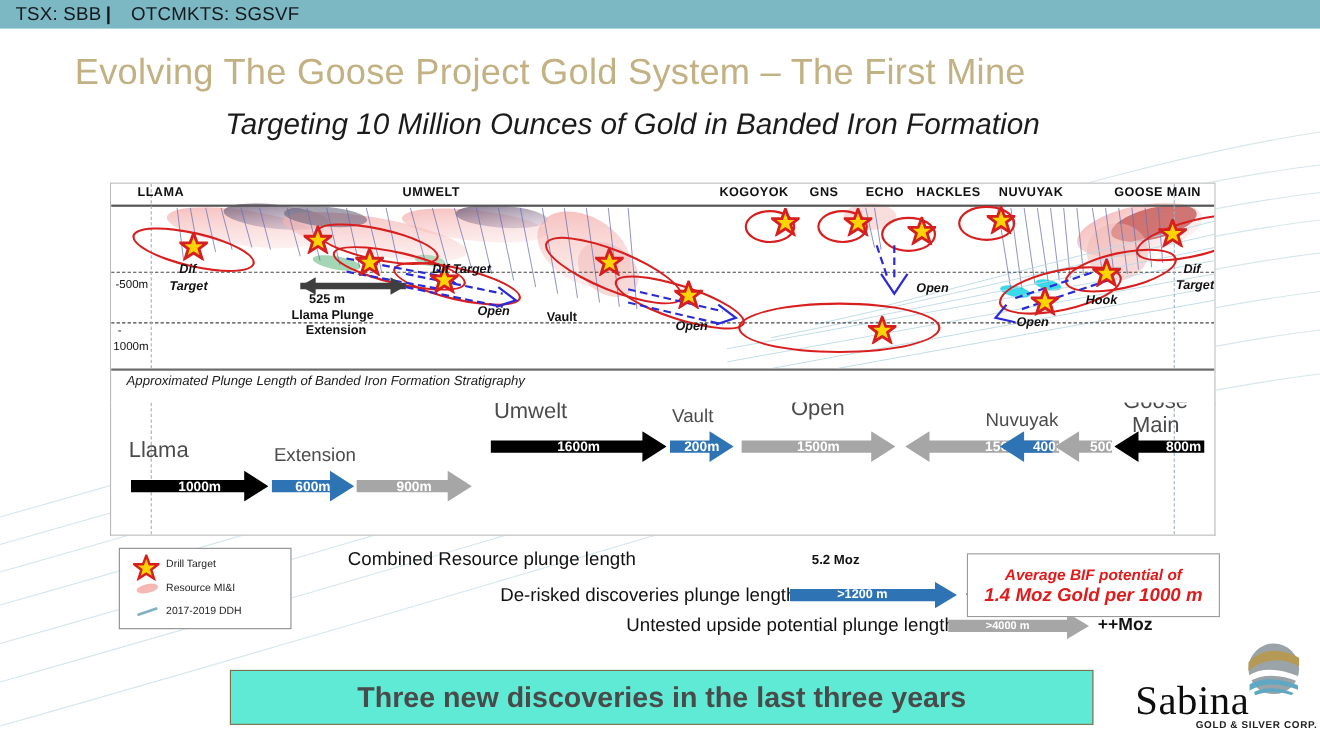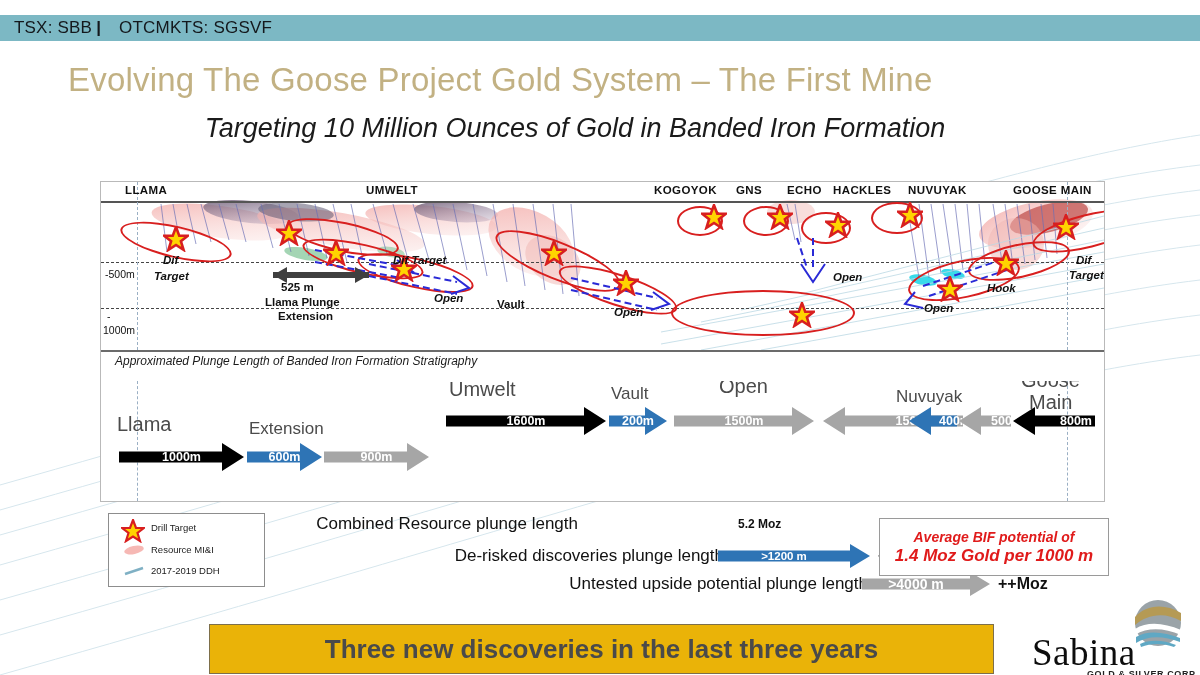--- a/index.html
+++ b/index.html
@@ -1,21 +1,21 @@
 <!DOCTYPE html>
 <html><head>
 <meta charset="utf-8">
 <style>
   html,body{margin:0;padding:0;}
   body{
     width:1200px;height:675px;overflow:hidden;
     font-family:"Liberation Sans", sans-serif;
     background:#ffffff;position:relative;
   }
-  .slide{position:absolute;inset:0;background:#fff;margin-top:15px;}
+  .slide{position:absolute;inset:0;background:#fff;}
 
   
   #ticker-bar{
     position:absolute;left:0;top:0;width:1200px;height:26px;
     background:#7cb8c4;display:flex;align-items:center;
   }
   #ticker-bar .txt{
     font-size:17px;color:#14181c;padding-left:14px;letter-spacing:.2px;
   }
   #ticker-bar .sep{font-weight:bold;padding:0 4px;}
@@ -99,21 +99,21 @@
   }
   #bif-callout div{
     color:#e01b1b;font-weight:bold;font-style:italic;white-space:nowrap;
   }
   .bif1{font-size:14px;}
   .bif2{font-size:17px;margin-top:1px;}
 
   
   #bottom-banner{
     position:absolute;left:209px;top:609px;width:783px;height:48px;
-    background:#eab308;border:1px solid #7d6f4a;
+    background:#5eead4;border:1px solid #7d6f4a;
     display:flex;align-items:center;justify-content:center;
   }
   #bottom-banner span{
     font-size:26px;font-weight:bold;color:#4a4a4a;white-space:nowrap;
   }
 
   
   #logo{position:absolute;left:1020px;top:588px;width:175px;height:84px;}
   #logo-word{
     position:absolute;left:12px;top:28px;font-family:"Liberation Serif",serif;
@@ -521,21 +521,21 @@
           <div style="position:absolute;left:0;top:0;width:132px;height:24px;display:flex;align-items:center;justify-content:center;font-size:11.5px;font-weight:bold;color:#fff;">&gt;1200 m</div>
         </div>
         <div style="position: absolute; left: 878px; top: 0px; font-size: 16px; font-weight: bold; color: rgb(17, 17, 17); line-height: 26px; white-space: nowrap;">+Moz</div>
       </div>
       <div style="position: absolute; left: 0px; top: 556px; width: 1200px; height: 26px;">
         <div style="position: absolute; left: 0px; width: 868px; text-align: right; font-size: 17px; color: rgb(17, 17, 17); white-space: nowrap; line-height: 26px;">Untested upside potential plunge length</div>
         <div style="position: absolute; left: 862px; top: 1px; width: 128px; height: 24px;">
           <svg width="128" height="24" viewBox="0 0 128 24" style="display:block">
             <polygon points="0,6.48 108,6.48 108,0 128,12 108,24 108,17.52 0,17.52" fill="#a6a6a6"></polygon>
           </svg>
-          <div style="position:absolute;left:0;top:0;width:108px;height:24px;display:flex;align-items:center;justify-content:center;font-size:14px;font-weight:bold;color:#fff;">&gt;4000 m</div>
+          <div style="position:absolute;left:0;top:0;width:108px;height:24px;display:flex;align-items:center;justify-content:center;font-size:10px;font-weight:bold;color:#fff;">&gt;4000 m</div>
         </div>
         <div style="position: absolute; left: 998px; top: 0px; font-size: 16px; font-weight: bold; color: rgb(17, 17, 17); line-height: 26px; white-space: nowrap;">++Moz</div>
       </div>
     </div>
 
   <div id="bif-callout">
     <div class="bif1">Average BIF potential of</div>
     <div class="bif2">1.4 Moz Gold per 1000 m</div>
   </div>
 

